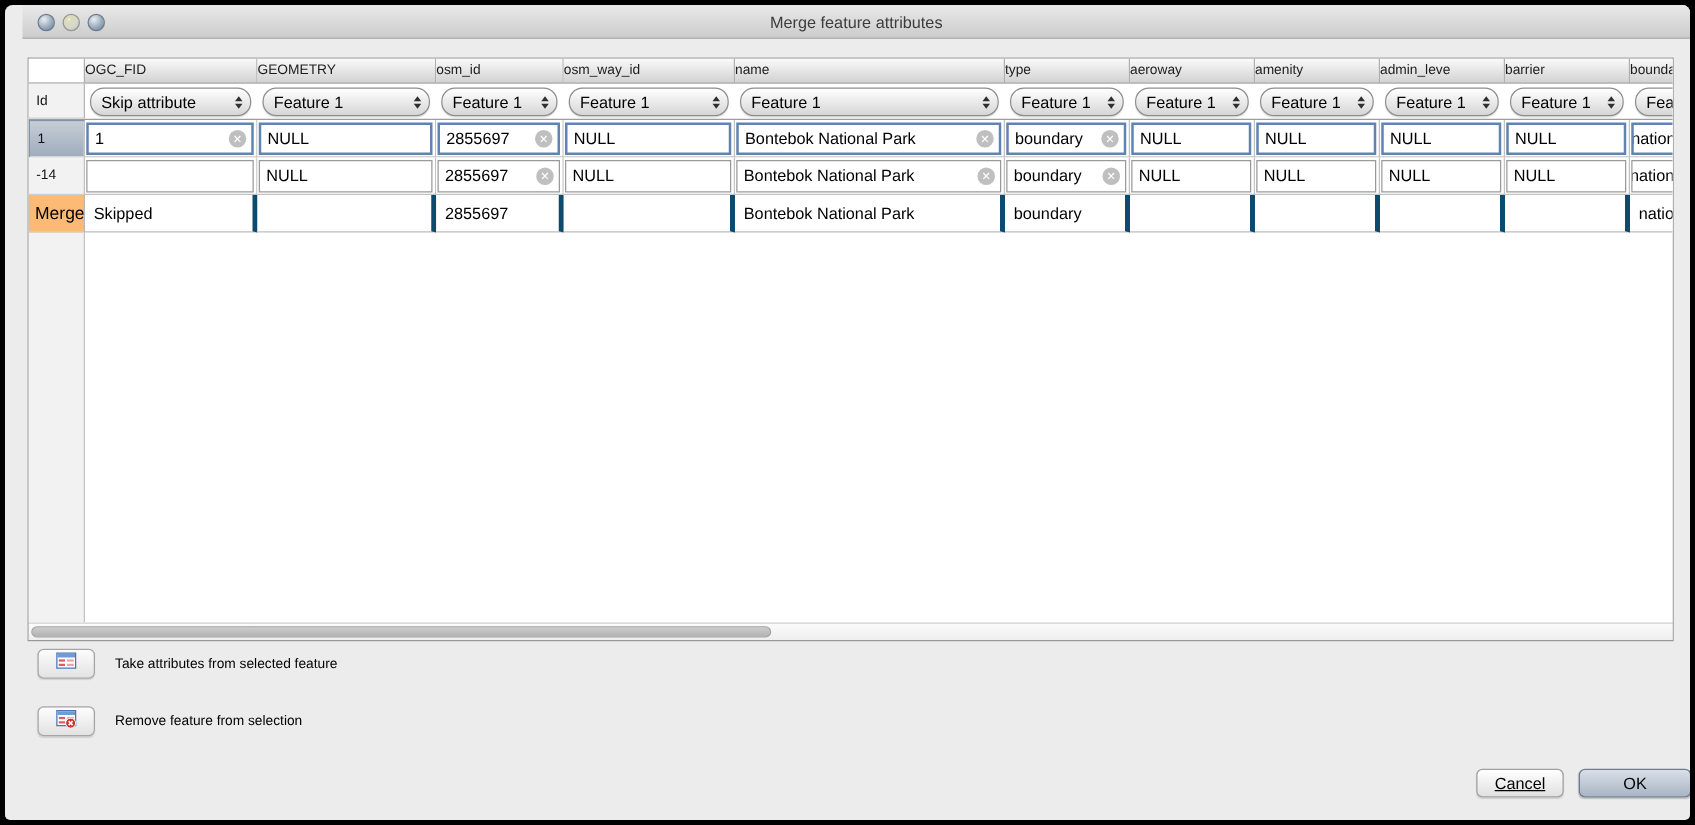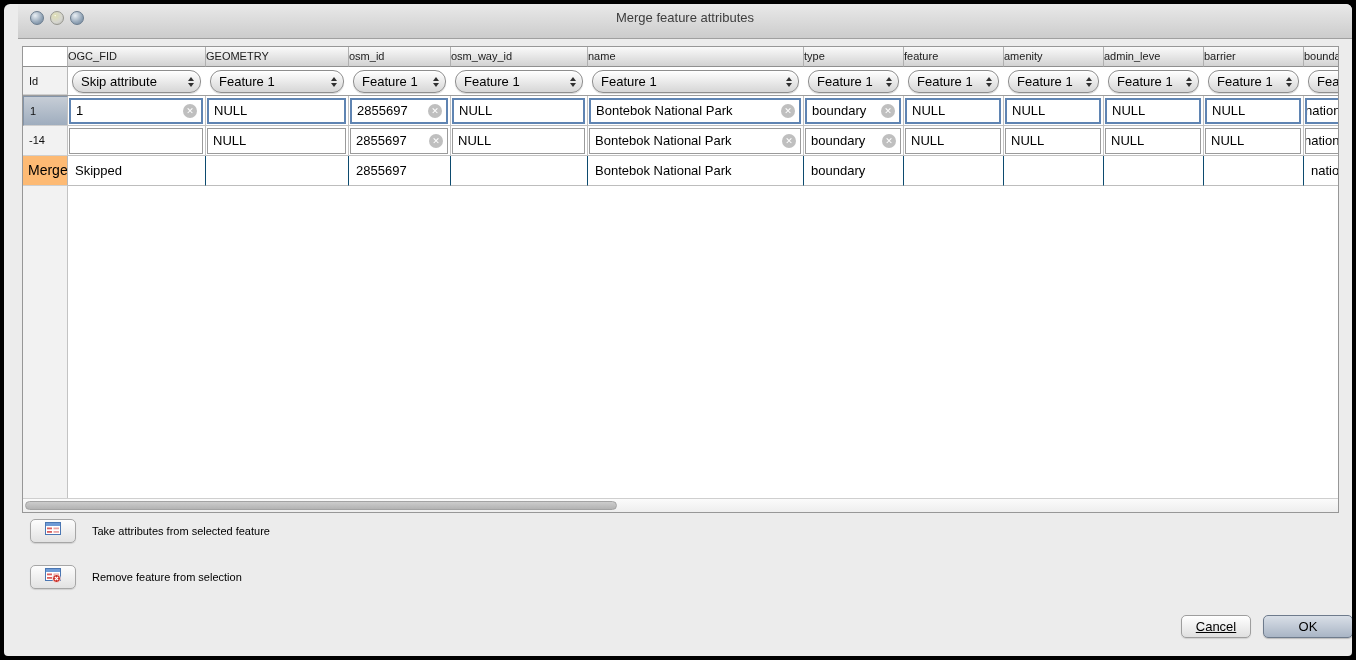--- a/index.html
+++ b/index.html
@@ -2,21 +2,21 @@
 <html><head>
 <meta charset="utf-8">
 <style>
   * { box-sizing: border-box; margin: 0; padding: 0; }
   html,body { width:1356px; height:660px; background:#000; font-family:"Liberation Sans","DejaVu Sans",sans-serif; overflow:hidden; }
 
   .window { position:absolute; left:4px; top:4px; width:1348px; height:652px;
             background:#ececec; border-radius:6px 6px 4px 4px; overflow:hidden; }
 
   
-  .titlebar { position:absolute; left:14px; top:0; right:0; height:35px;
+  .titlebar { position:absolute; left:14px; top:0; right:0; height:27px;
               background:linear-gradient(#e9e9e9,#cccccc);
               border-bottom:1px solid #a0a0a0; }
   .title { text-align:center; line-height:27px; font-size:13px; color:#3d3d3d; }
   .light { position:absolute; top:7px; width:14px; height:14px; border-radius:50%; }
   .l1 { left:12px;  background:radial-gradient(circle at 35% 30%, #e9eff4, #94a6b8 60%, #6d8197); border:1px solid #6a7c8e; }
   .l2 { left:32px;  background:radial-gradient(circle at 35% 30%, #ffffff, #dedeb8 10%, #d6d6d0 60%, #b3b3ad); border:1px solid #97978f; }
   .l3 { left:52px;  background:radial-gradient(circle at 35% 30%, #e9eff4, #94a6b8 60%, #6d8197); border:1px solid #6a7c8e; }
 
   
   .tbl { position:absolute; left:18px; top:42px; width:1317px; height:467px;
@@ -64,21 +64,21 @@
   .lineedit { position:absolute; left:1px; right:2px; top:2px; height:26px;
               border:1px solid #9a9a9a; background:#fff; font-size:13px; color:#000;
               line-height:24px; padding:0 17px 0 5px; overflow:hidden; white-space:nowrap; }
   .sel .lineedit { border:2px solid #5f84b2; line-height:22px; }
   .clear { position:absolute; right:4px; top:50%; margin-top:-7px; width:14px; height:14px;
            border-radius:50%; background:#bfbfbf; color:#fff; font-size:9px;
            line-height:14px; text-align:center; }
   .scrolled { display:inline-block; margin-left:-7px; }
 
   .merge-row { height:30px; }
-  .merge-row .cell { border-right:1px solid #0c4a6e; border-bottom:1px solid #bdbdbd;
+  .merge-row .cell { border-right:4px solid #0c4a6e; border-bottom:1px solid #bdbdbd;
                      background:#fff; font-size:13px; color:#000; line-height:29px;
                      padding-left:7px; overflow:hidden; white-space:nowrap; }
   .merge-row .rh { background:#fdba74; border-right:1px solid #b7b7b7; font-size:14px; padding-left:5px; }
 
   .hscroll { position:absolute; left:0; right:0; bottom:0; height:14px;
              background:linear-gradient(#fbfbfb,#eeeeee); border-top:1px solid #cfcfcf; }
   .thumb { position:absolute; left:2px; top:2px; width:592px; height:9px; border-radius:5px;
            background:linear-gradient(#cccccc,#b3b3b3); border:1px solid #a3a3a3; }
 
   
@@ -118,21 +118,21 @@
         <div class="vstrip"></div>
 
         <div class="row header-row">
           <div class="cell hc c0 corner"></div>
           <div class="cell hc c1">OGC_FID</div>
           <div class="cell hc c2">GEOMETRY</div>
           <div class="cell hc c3">osm_id</div>
           <div class="cell hc c4">osm_way_id</div>
           <div class="cell hc c5">name</div>
           <div class="cell hc c6">type</div>
-          <div class="cell hc c7">feature</div>
+          <div class="cell hc c7">aeroway</div>
           <div class="cell hc c8">amenity</div>
           <div class="cell hc c9">admin_leve</div>
           <div class="cell hc c10">barrier</div>
           <div class="cell hc c11">boundary</div>
         </div>
 
         <div class="row id-row">
           <div class="cell rh c0">Id</div>
           <div class="cell c1">
               <div class="combo"><span>Skip attribute</span><span class="combo-arrows">

